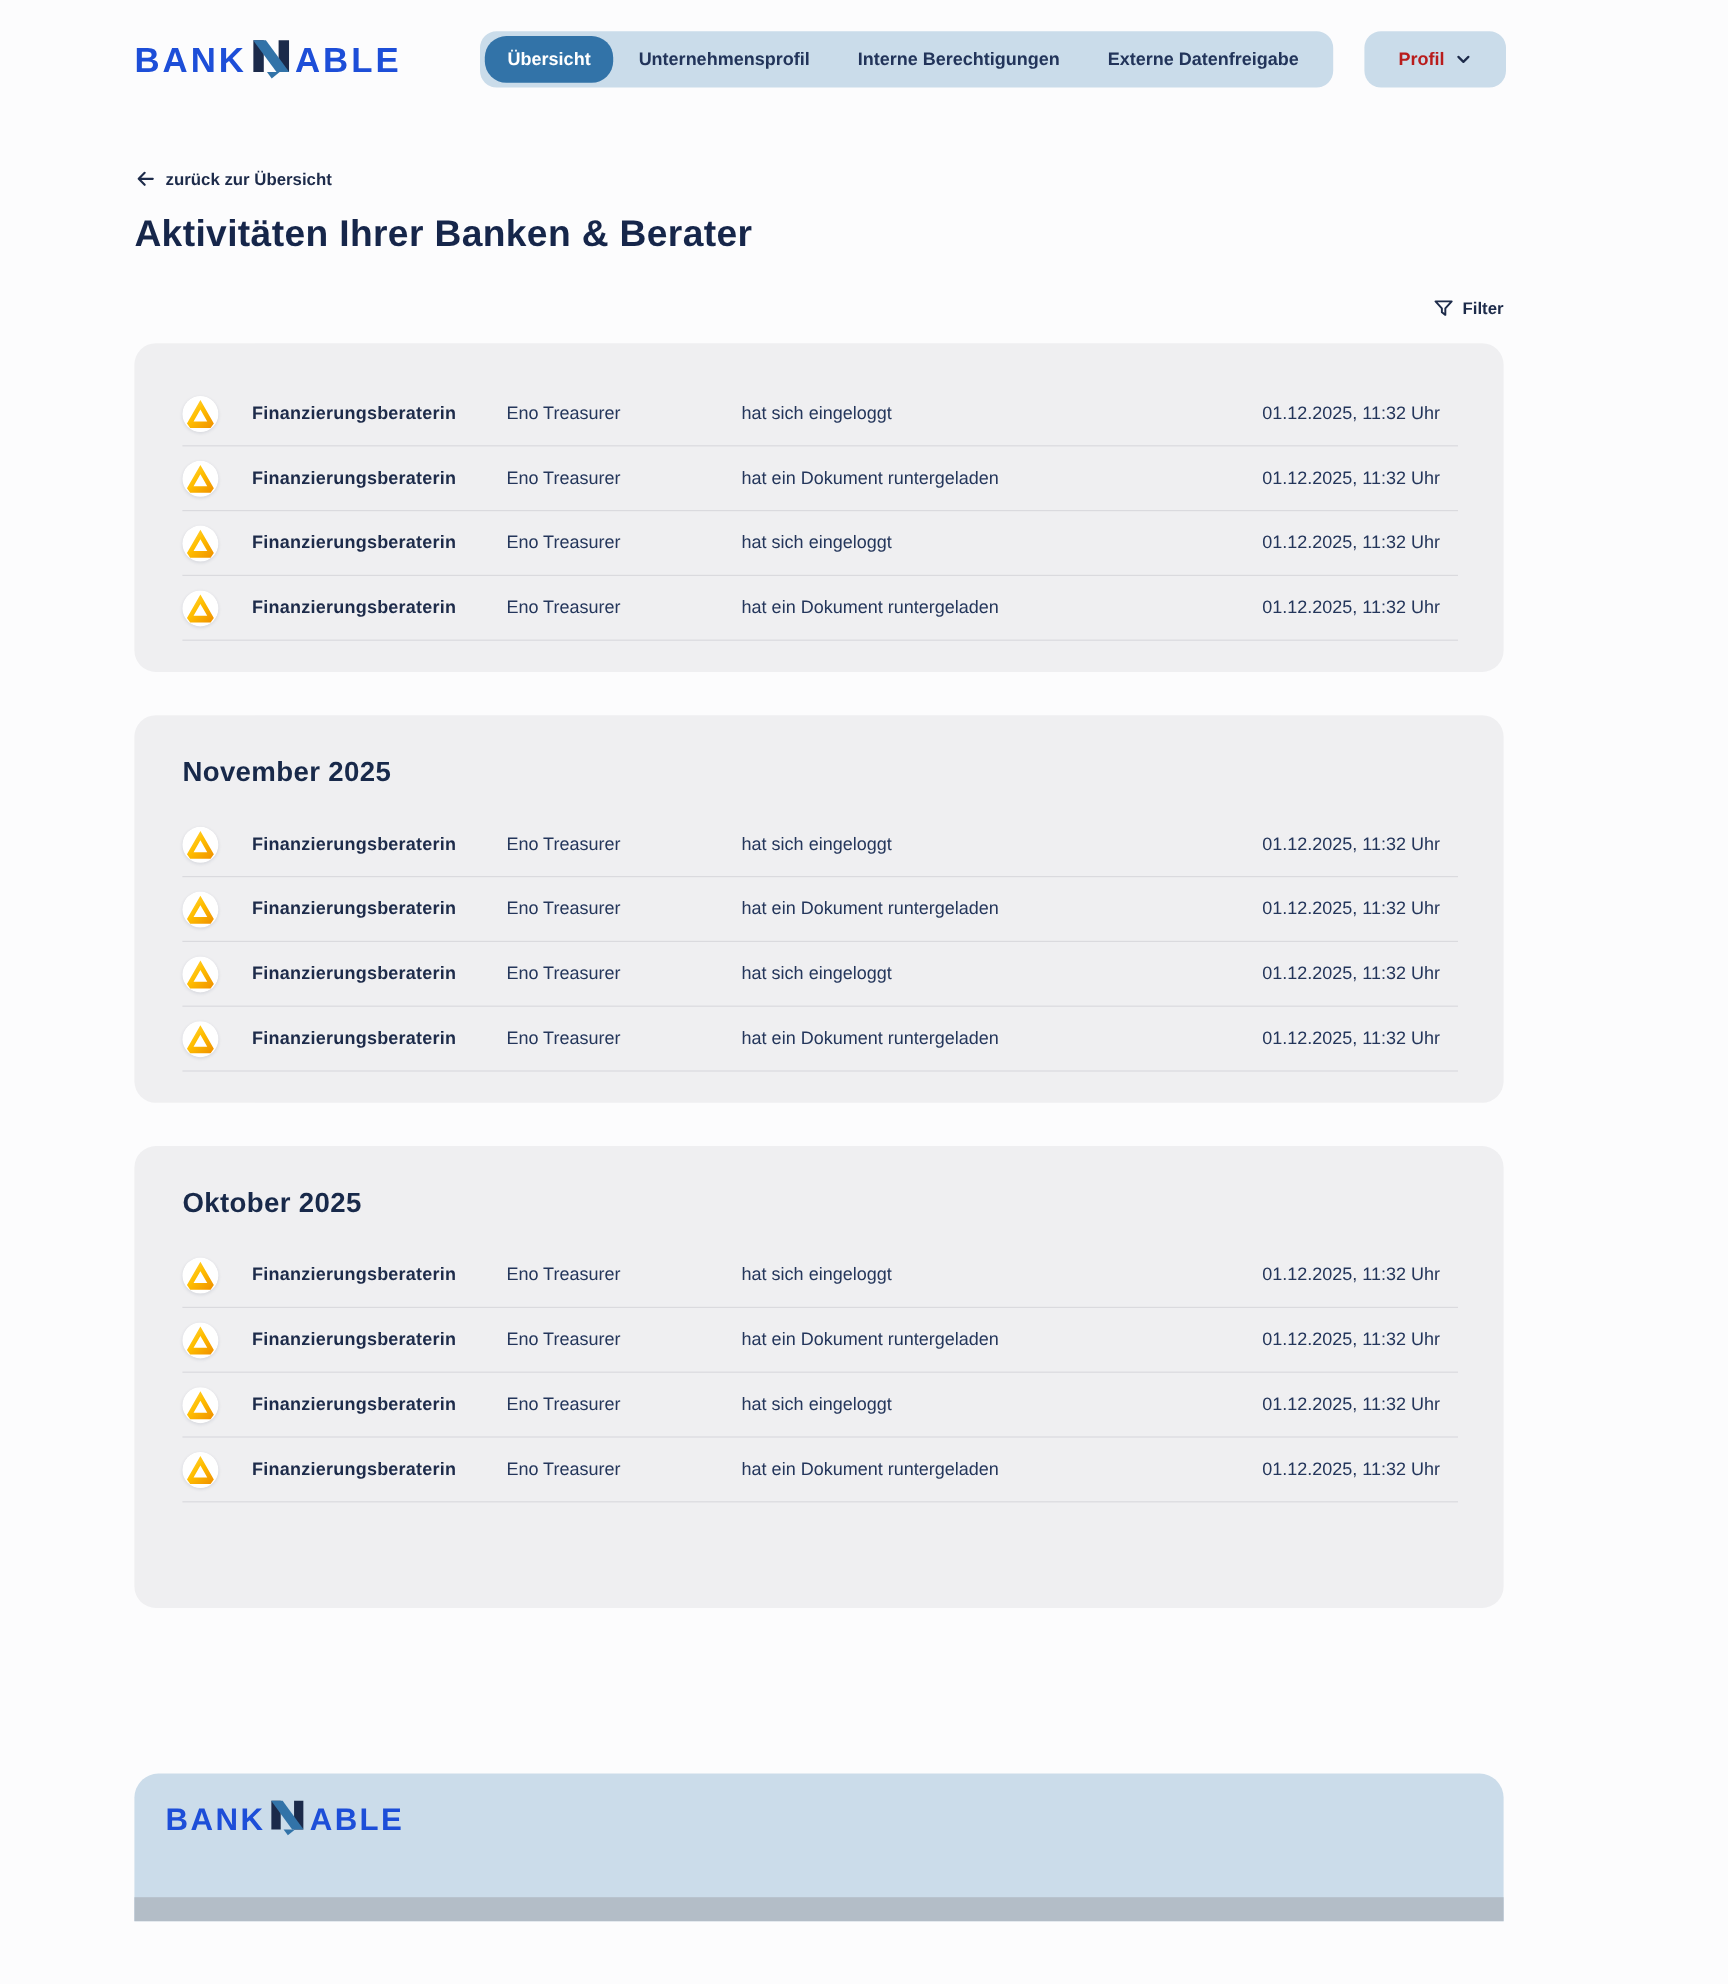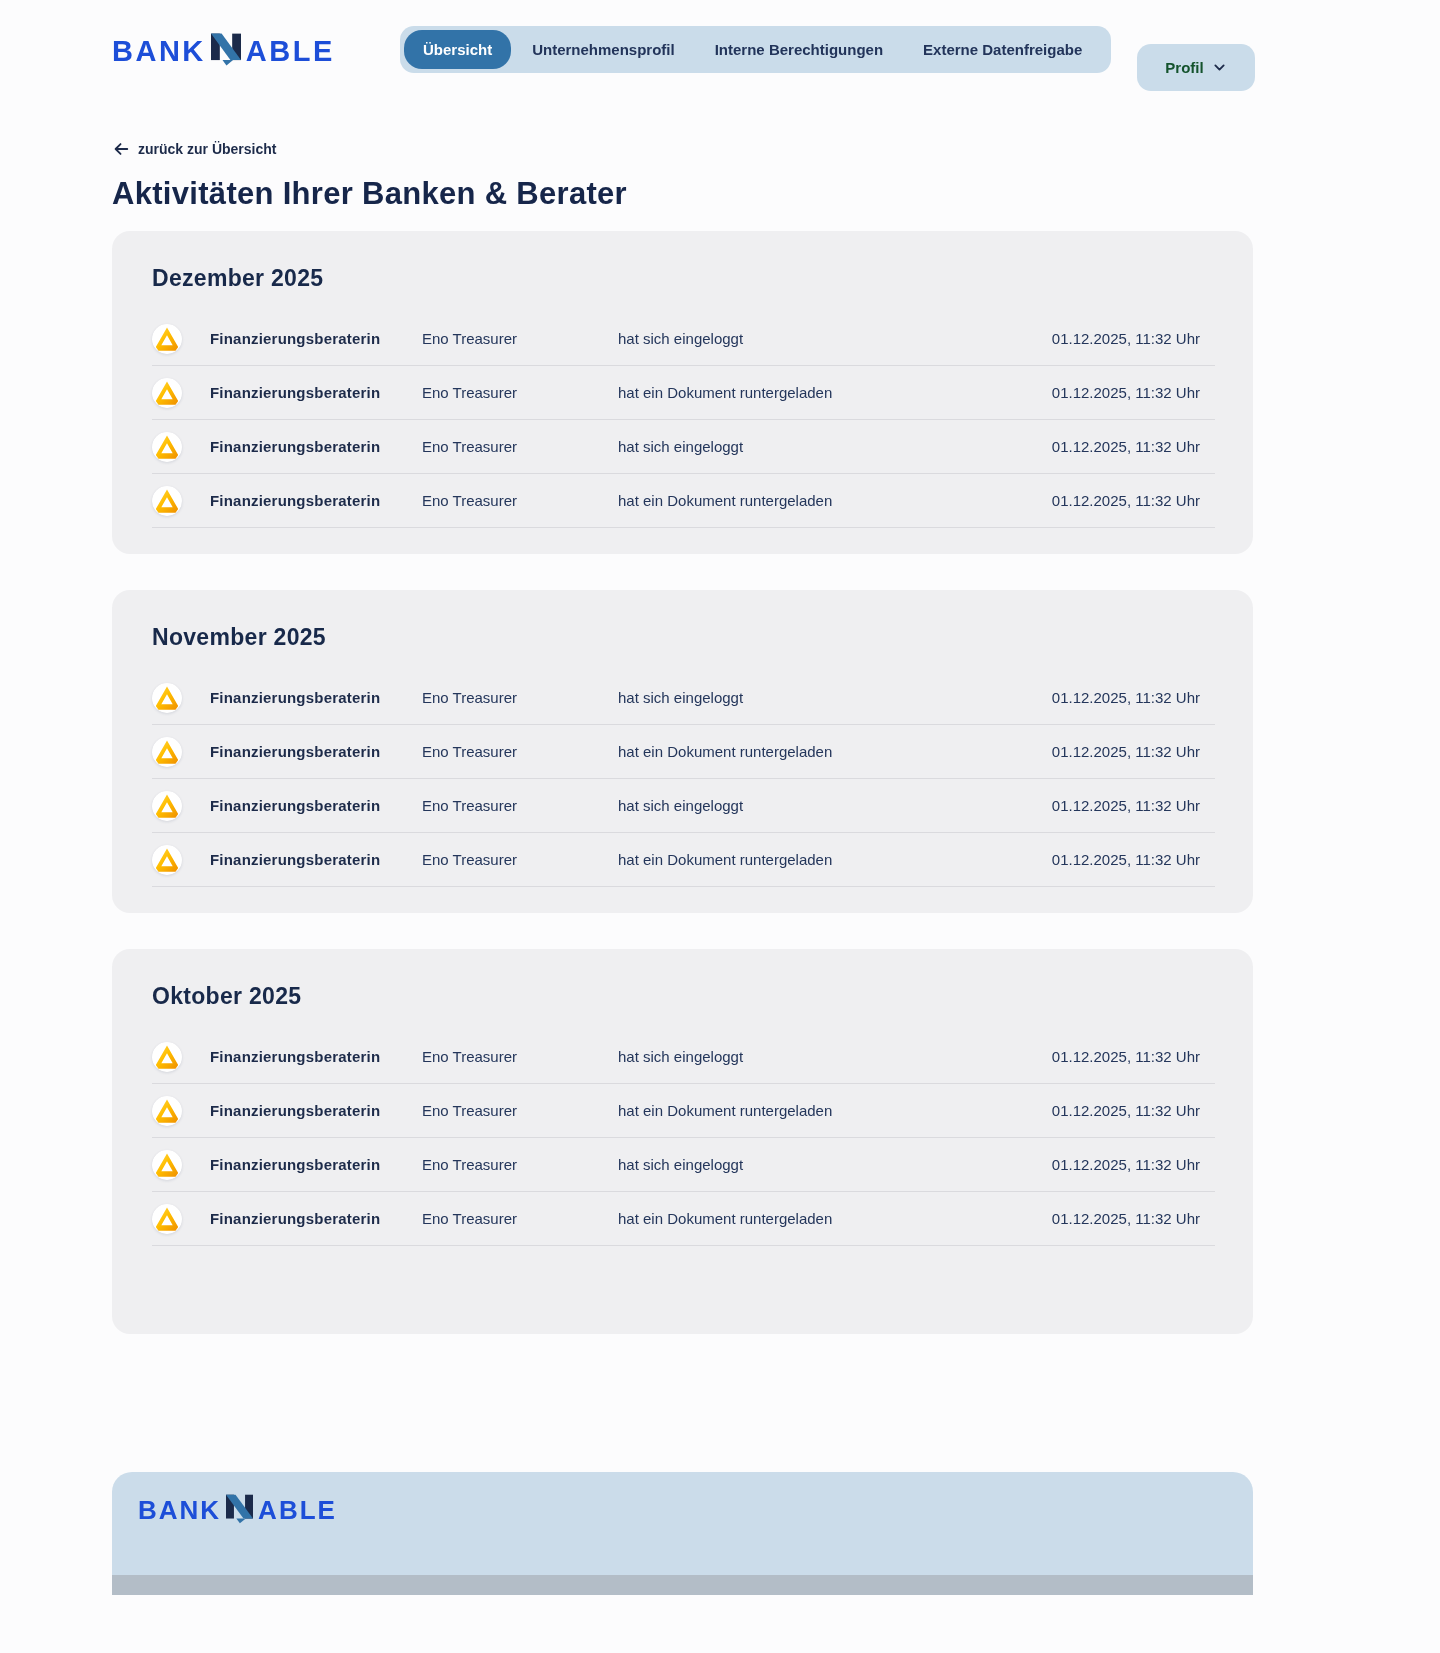--- a/index.html
+++ b/index.html
@@ -19,24 +19,24 @@
   .header .logo { position:absolute; left:112px; top:33px; }
 
   .nav { position:absolute; left:400px; top:26px; width:711px; height:47px;
          background:#cadcea; border-radius:14px;
          display:flex; align-items:center; padding:4px; gap:2px; }
   .tab { height:39px; display:flex; align-items:center; padding:0 19px;
          font-size:15px; font-weight:600; color:#22345a; border-radius:11px;
          cursor:pointer; white-space:nowrap; }
   .tab.active { background:#3273a8; color:#ffffff; font-weight:700;border-radius:18px; }
 
-  .profile-btn { position:absolute; left:1137px; top:44px; width:118px; height:47px;
+  .profile-btn { position:absolute; left:1137px; top:26px; width:118px; height:47px;
                  background:#cadcea; border-radius:14px; cursor:pointer;
                  display:flex; align-items:center; justify-content:center; gap:8px;
-                 font-size:15px; font-weight:700; color:#14532d; }
+                 font-size:15px; font-weight:700; color:#b91c1c; }
 
   
   .content { width:1141px; margin-left:112px; }
   .back-link { margin-top:40px; height:20px; display:inline-flex; align-items:center; gap:8px;
                font-size:14px; font-weight:700; color:#1d2b4a; cursor:pointer; }
   .page-title { margin-top:13px; font-size:31px; line-height:38px; font-weight:700;
                 letter-spacing:0.3px; color:#16264a; }
   .filter-row { margin-top:32px; height:22px; display:flex; justify-content:flex-end; }
   .filter-btn { display:inline-flex; align-items:center; gap:7px;
                 font-size:14px; font-weight:700; color:#1d2b4a; cursor:pointer; }
@@ -112,24 +112,31 @@
 
   <div class="back-link">
     <svg width="18" height="18" viewBox="0 0 20 20">
       <path d="M17 10H4 M9.5 4.5L4 10l5.5 5.5" fill="none" stroke="#1d2b4a" stroke-width="2" stroke-linecap="round" stroke-linejoin="round"></path>
     </svg>
     <span>zurück zur Übersicht</span>
   </div>
 
   <h1 class="page-title">Aktivitäten Ihrer Banken &amp; Berater</h1>
 
+  <div class="filter-row">
+    <div class="filter-btn">
+      <svg width="18" height="18" viewBox="0 0 20 20">
+        <path d="M2.5 3.5h15L11.6 10v6l-3.2-2.4V10L2.5 3.5z" fill="none" stroke="#1d2b4a" stroke-width="1.8" stroke-linejoin="round"></path>
+      </svg>
+      <span>Filter</span>
+    </div>
+  </div>
 
   
   <div class="card">
-    <div class="month-title">Dezember 2025</div>
 
     <div class="row">
       <svg class="cb-badge" viewBox="0 0 30 30">
           <circle cx="15" cy="15" r="15" fill="#fff"></circle>
           <path fill="url(#cbgrad)" fill-rule="evenodd" d="M15 3.4 L26.2 22.9 L23.5 26.7 L6.5 26.7 L3.8 22.9 Z M15 11.3 L20.7 21.2 L9.3 21.2 Z"></path>
         </svg>
       <span class="role">Finanzierungsberaterin</span>
       <span class="user">Eno Treasurer</span>
       <span class="action">hat sich eingeloggt</span>
       <span class="time">01.12.2025, 11:32 Uhr</span>

